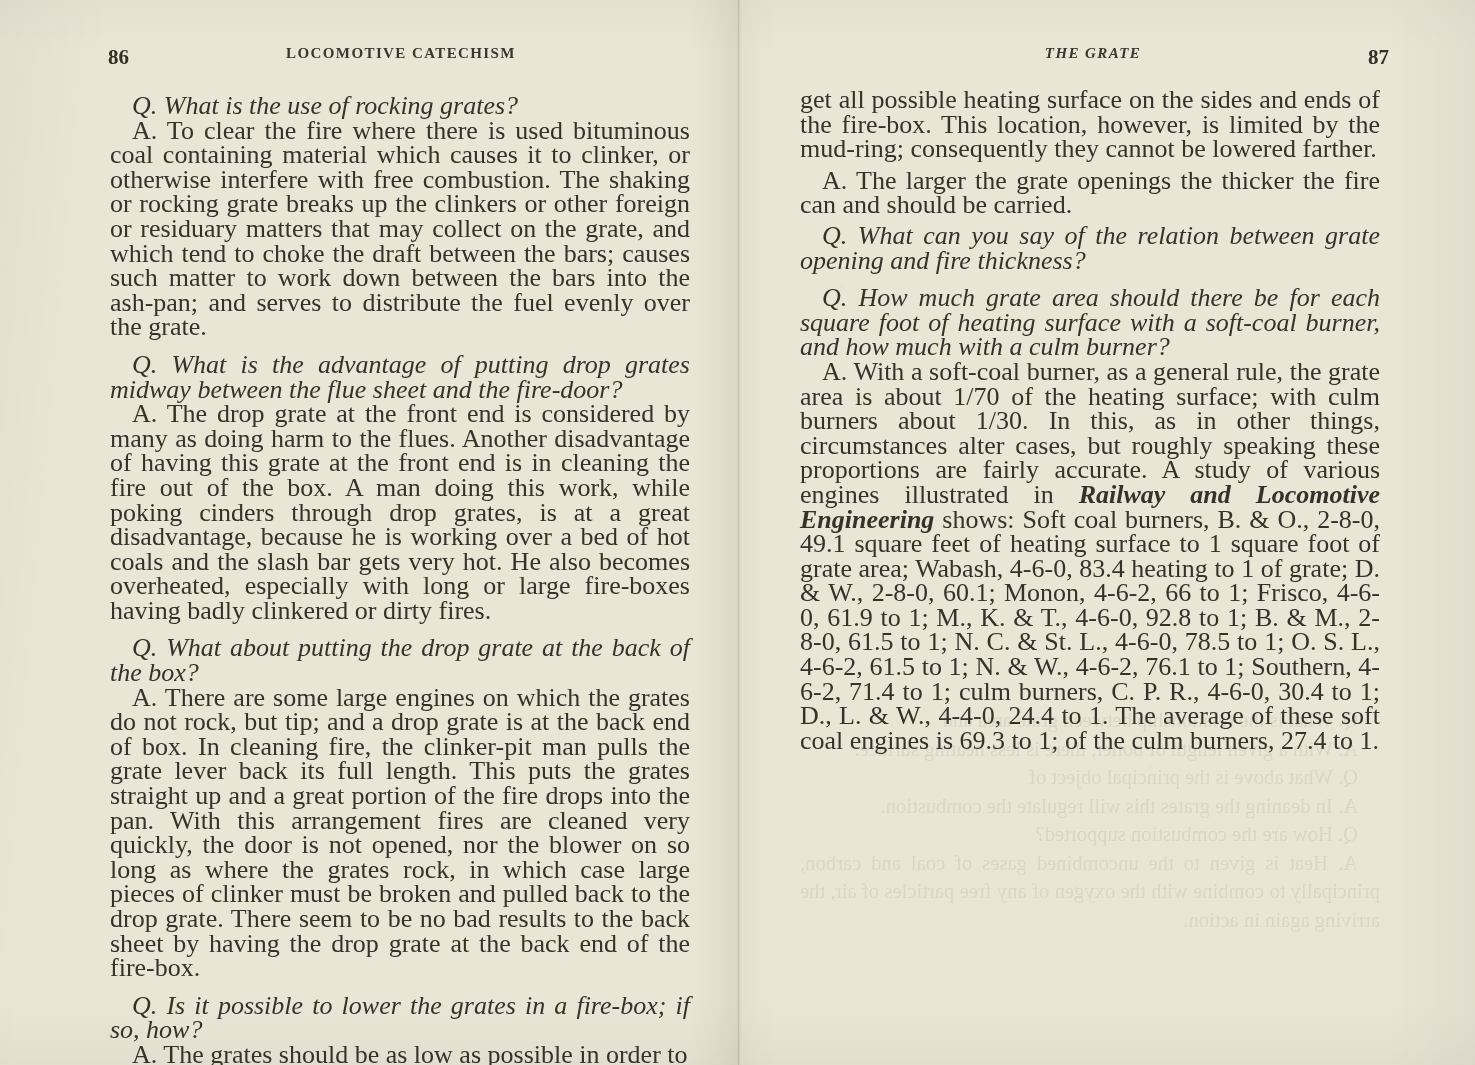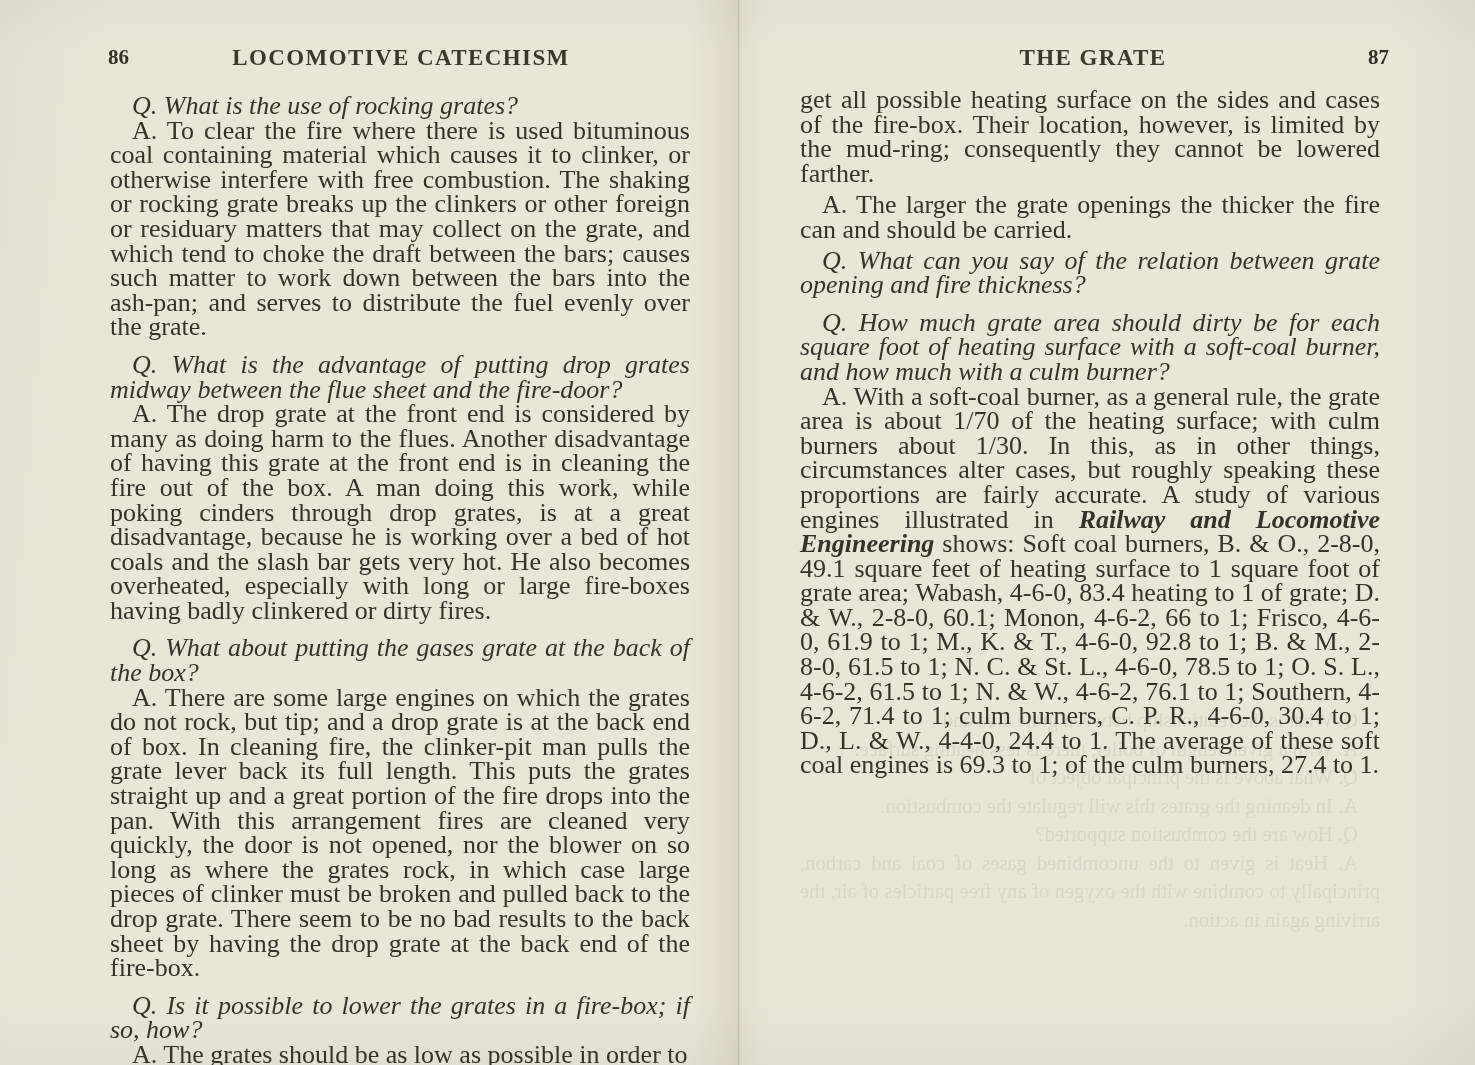--- a/index.html
+++ b/index.html
@@ -79,27 +79,27 @@
     top: 0;
     height: 1065px;
   }
   #page-left  { left: 0;    width: 737px; }
   #page-right { left: 738px; width: 737px; }
 
   .running-head {
     position: absolute;
     top: 45px;
     height: 26px;
-    font-size: 23px;
+    font-size: 15px;
     letter-spacing: 1.4px;
     color: #3a372c;
     white-space: nowrap;
   }
   #head-left  { left: 108px; width: 586px; }
-  #head-right { left: 62px;  width: 586px; }
+  #head-right { left: 62px;  width: 586px; font-style: italic; }
 
   .folio {
     position: absolute;
     top: 45px;
     font-size: 21px;
     color: #333026;
     font-weight: 700;
   }
   #folio-left  { left: 108px; }
   #folio-right { right: 86px; }
@@ -174,43 +174,43 @@
       <span class="head-title">LOCOMOTIVE CATECHISM</span>
     </div>
 
     <div class="column" id="col-left">
       <p class="para q">Q. What is the use of rocking grates?</p>
       <p class="para a">A. To clear the fire where there is used bituminous coal containing material which causes it to clinker, or otherwise interfere with free combustion.  The shaking or rocking grate breaks up the clinkers or other foreign or residuary matters that may collect on the grate, and which tend to choke the draft between the bars; causes such matter to work down between the bars into the ash-pan; and serves to distribute the fuel evenly over the grate.</p>
       <div class="gap"></div>
       <p class="para q">Q. What is the advantage of putting drop grates midway between the flue sheet and the fire-door?</p>
       <p class="para a">A. The drop grate at the front end is considered by many as doing harm to the flues.  Another disadvantage of having this grate at the front end is in cleaning the fire out of the box.  A man doing this work, while poking cinders through drop grates, is at a great disadvantage, because he is working over a bed of hot coals and the slash bar gets very hot.  He also becomes overheated, especially with long or large fire-boxes having badly clinkered or dirty fires.</p>
       <div class="gap"></div>
-      <p class="para q">Q. What about putting the gases grate at the back of the box?</p>
+      <p class="para q">Q. What about putting the drop grate at the back of the box?</p>
       <p class="para a">A. There are some large engines on which the grates do not rock, but tip; and a drop grate is at the back end of box.  In cleaning fire, the clinker-pit man pulls the grate lever back its full length.  This puts the grates straight up and a great portion of the fire drops into the pan.   With this arrangement fires are cleaned very quickly, the door is not opened, nor the blower on so long as where the grates rock, in which case large pieces of clinker must be broken and pulled back to the drop grate.   There seem to be no bad results to the back sheet by having the drop grate at the back end of the fire-box.</p>
       <div class="gap"></div>
       <p class="para q">Q. Is it possible to lower the grates in a fire-box; if so, how?</p>
       <p class="para a">A. The grates should be as low as possible in order to</p>
     </div>
   </div>
 
   <div class="page" id="page-right">
 
     <div class="folio" id="folio-right">87</div>
 
     <div class="running-head" id="head-right">
       <span class="head-title">THE GRATE</span>
     </div>
 
     <div class="column" id="col-right">
-      <p class="para cont">get all possible heating surface on the sides and cases of the fire-box.  Their location, however, is limited by the mud-ring; consequently they cannot be lowered farther.</p>
+      <p class="para cont">get all possible heating surface on the sides and ends of the fire-box.  This location, however, is limited by the mud-ring; consequently they cannot be lowered farther.</p>
       <div class="gap"></div>
       <p class="para a">A. The larger the grate openings the thicker the fire can and should be carried.</p>
       <p class="para q">Q. What can you say of the relation between grate opening and fire thickness?</p>
       <div class="gap"></div>
-      <p class="para q">Q. How much grate area should dirty be for each square foot of heating surface with a soft-coal burner, and how much with a culm burner?</p>
+      <p class="para q">Q. How much grate area should there be for each square foot of heating surface with a soft-coal burner, and how much with a culm burner?</p>
       <p class="para a">
         <span>A. With a soft-coal burner, as a general rule, the grate area is about 1/70 of the heating surface; with culm burners about 1/30.  In this, as in other things, circumstances alter cases, but roughly speaking these proportions are fairly accurate.  A study of various engines illustrated in </span><em>Railway and Locomotive Engineering</em><span> shows:  Soft coal burners, B. &amp; O., 2-8-0, 49.1 square feet of heating surface to 1 square foot of grate area; Wabash, 4-6-0, 83.4 heating to 1 of grate; D. &amp; W., 2-8-0, 60.1; Monon, 4-6-2, 66 to 1; Frisco, 4-6-0, 61.9 to 1; M., K. &amp; T., 4-6-0, 92.8 to 1; B. &amp; M., 2-8-0, 61.5 to 1; N. C. &amp; St. L., 4-6-0, 78.5 to 1; O. S. L., 4-6-2, 61.5 to 1; N. &amp; W., 4-6-2, 76.1 to 1; Southern, 4-6-2, 71.4 to 1; culm burners, C. P. R., 4-6-0, 30.4 to 1; D., L. &amp; W., 4-4-0, 24.4 to 1.   The average of these soft coal engines is 69.3 to 1; of the culm burners, 27.4 to 1.</span>
       </p>
     </div>
   </div>
 
   <div id="bleed">
     <p>Q. What is the relationship between grate area and</p>
     <p>A. With a given length of boiler, there is less heating surface.</p>
     <p>Q. What above is the principal object of</p>

